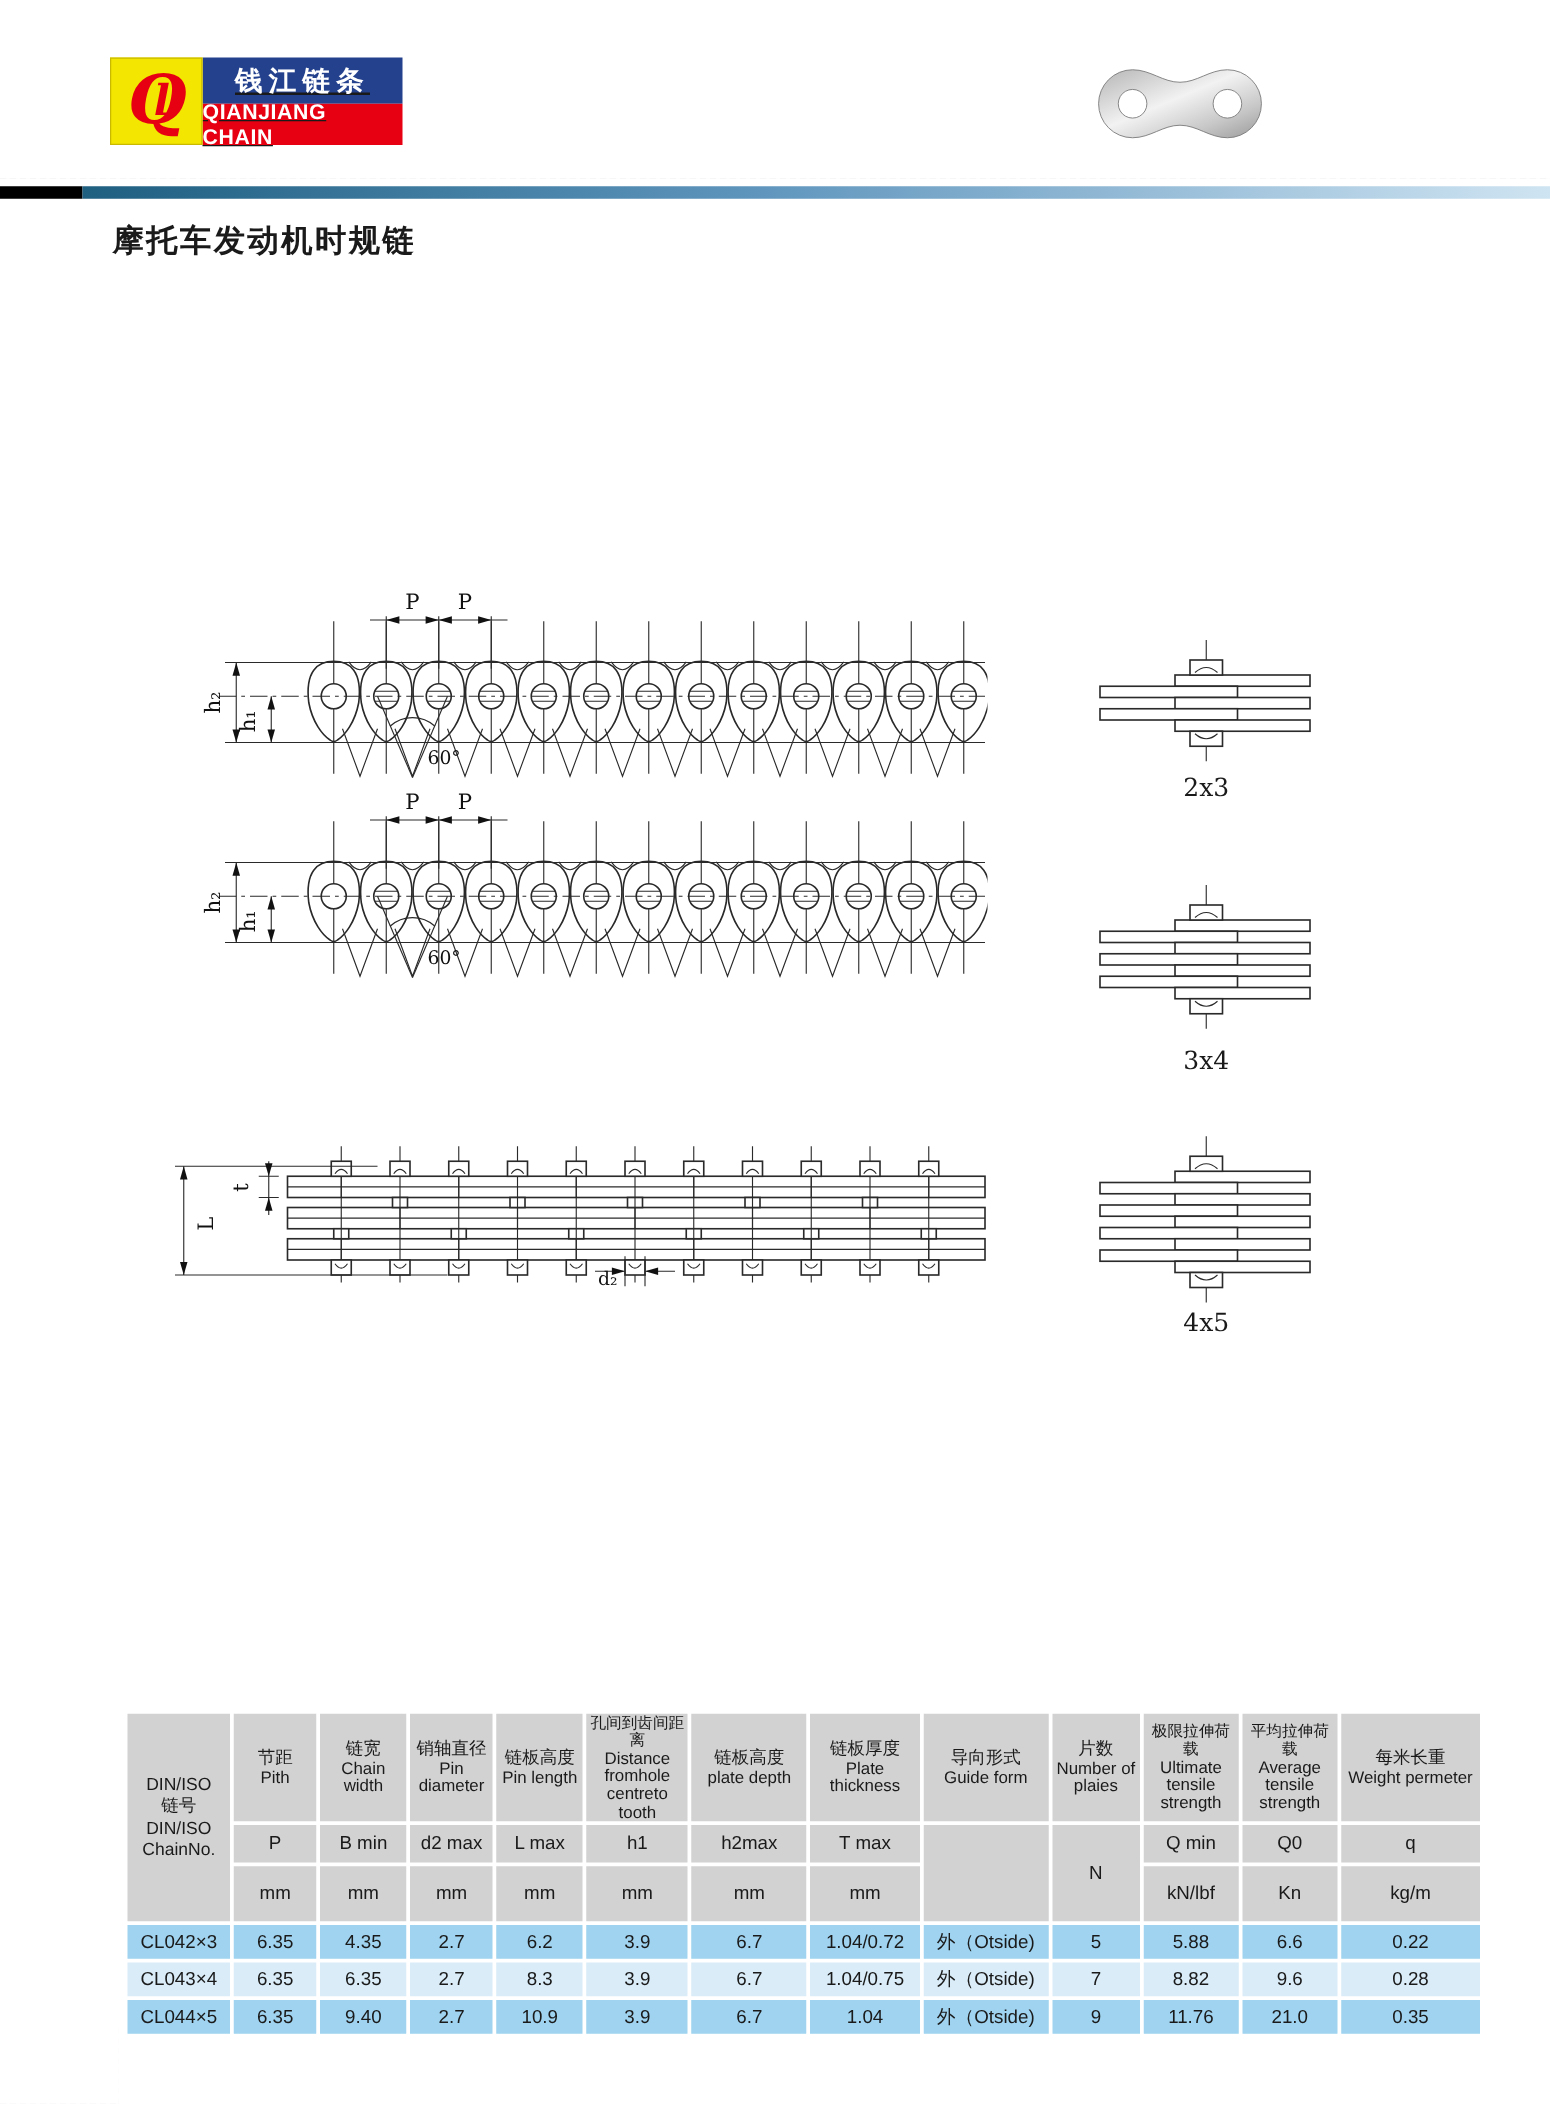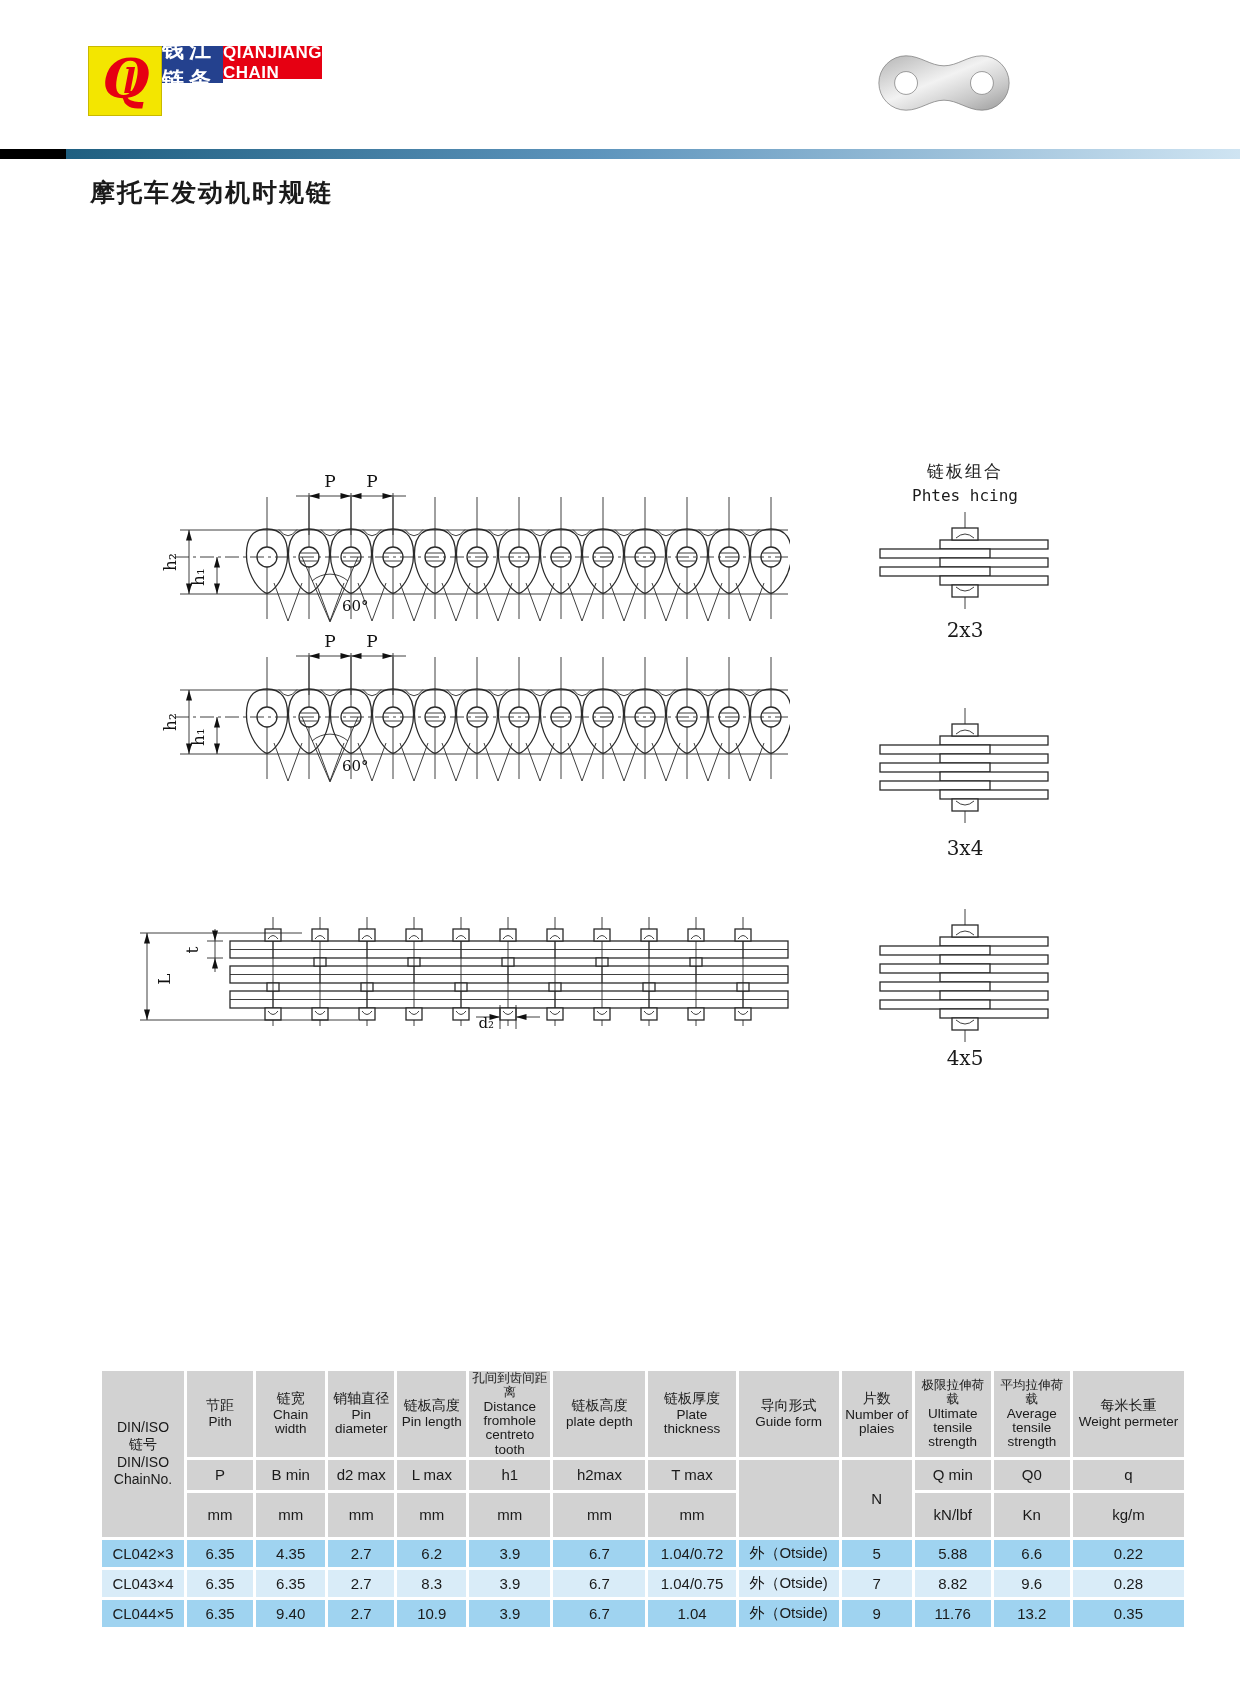--- a/index.html
+++ b/index.html
@@ -23,21 +23,21 @@
   .header-band{position:absolute;left:0;top:0;width:1240px;height:143px;}
   .corner-pattern{position:absolute;left:0;top:1620px;width:95px;height:63px;}
 
   .logo{position:absolute;left:88px;top:46px;display:flex;}
   .logo-mark{width:74px;height:70px;background:var(--brand-yellow);border:1px solid #c9b900;
     display:flex;align-items:center;justify-content:center;position:relative;}
   .logo-q{font-family:"DejaVu Serif",serif;font-style:italic;font-weight:bold;font-size:54px;
     color:var(--brand-red);line-height:1;transform:translate(1px,-2px);}
   .logo-l{position:absolute;left:34px;top:14px;font-family:"DejaVu Serif",serif;font-style:italic;
     font-weight:bold;font-size:34px;color:var(--brand-red);}
-  .logo-text{display:flex;flex-direction:row;width:160px;height:70px;}
+  .logo-text{display:flex;flex-direction:column;width:160px;height:70px;text-decoration:underline;}
   .logo-cn{height:37px;background:var(--brand-blue);color:#fff;font-size:22px;font-weight:bold;
     letter-spacing:5px;display:flex;align-items:center;justify-content:center;}
   .logo-en{height:33px;background:var(--brand-red);color:#fff;font-size:17px;font-weight:bold;
     letter-spacing:.5px;display:flex;align-items:center;justify-content:center;}
 
   .plate-photo{position:absolute;left:876px;top:42px;}
 
   .divider{position:absolute;left:0;top:149px;width:1240px;height:10px;display:flex;}
   .divider .black{width:66px;height:10px;background:#000;}
   .divider .grad{flex:1;height:10px;
@@ -476,24 +476,20 @@
 
     <line class="thin" x1="410" y1="160" x2="410" y2="184"></line>
     <line class="thin" x1="426" y1="160" x2="426" y2="184"></line>
     <line class="thin" x1="386" y1="172" x2="409" y2="172"></line>
     <line class="thin" x1="427" y1="172" x2="450" y2="172"></line>
     <use href="#ah3" transform="translate(410,172) rotate(90)"></use>
       <use href="#ah3" transform="translate(426,172) rotate(-90)"></use>
     <text class="dimtext-s" text-anchor="end" x="404" y="183">d₂</text>
   </svg>
 
-  <div class="lacing-head">
-    <div class="lacing-cn">链板组合</div>
-    <div class="lacing-en">Phtes hcing</div>
-  </div>
 
   <svg class="abs" style="left:865px;top:504px;" width="200" height="110" viewBox="0 0 200 110">
       <g id="stack1">
         <line x1="100" y1="8" x2="100" y2="105" class="thin"></line>
         <rect x="75" y="36" width="108" height="9" class="whitefill"></rect>
         <rect x="15" y="45" width="110" height="9" class="whitefill"></rect>
         <rect x="75" y="54" width="108" height="9" class="whitefill"></rect>
         <rect x="15" y="63" width="110" height="9" class="whitefill"></rect>
         <rect x="75" y="72" width="108" height="9" class="whitefill"></rect>
         <rect x="87" y="24" width="26" height="12" class="whitefill"></rect>
@@ -678,20 +674,20 @@
           <td>6.35</td>
           <td>9.40</td>
           <td>2.7</td>
           <td>10.9</td>
           <td>3.9</td>
           <td>6.7</td>
           <td>1.04</td>
           <td>外（Otside)</td>
           <td>9</td>
           <td>11.76</td>
-          <td>13.2</td>
+          <td>21.0</td>
           <td>0.35</td>
         </tr>
       </tbody>
   </table>
 
   <div class="corner-pattern dotgrid"></div>
 </div>
 
 </body></html>

